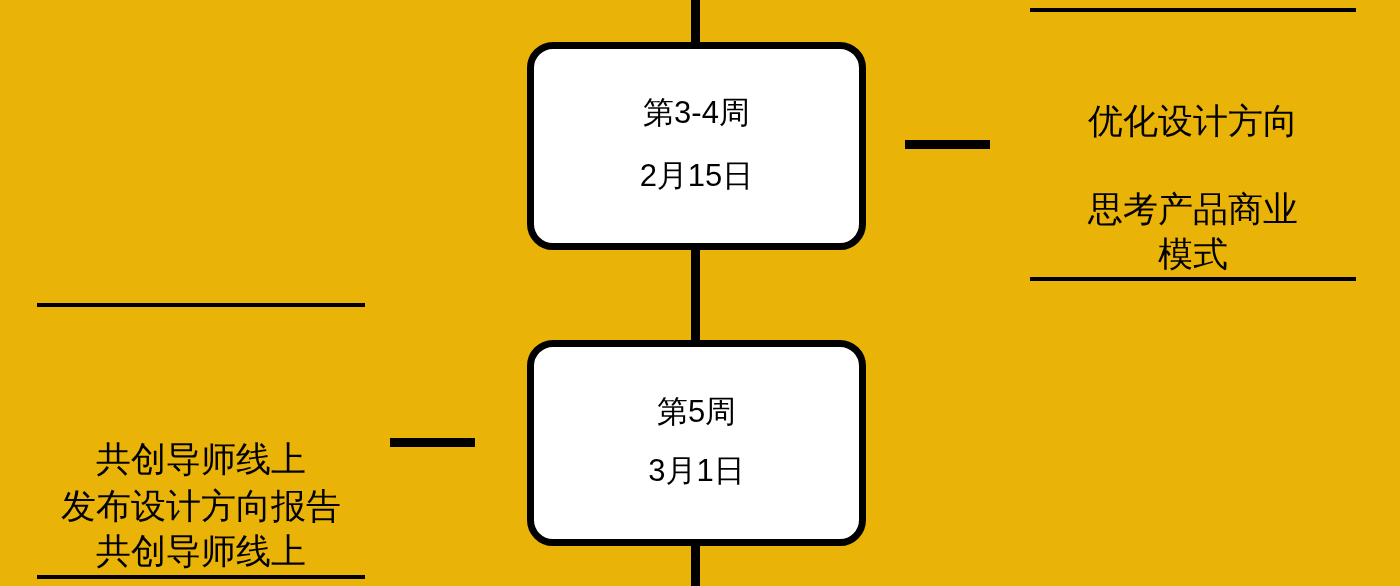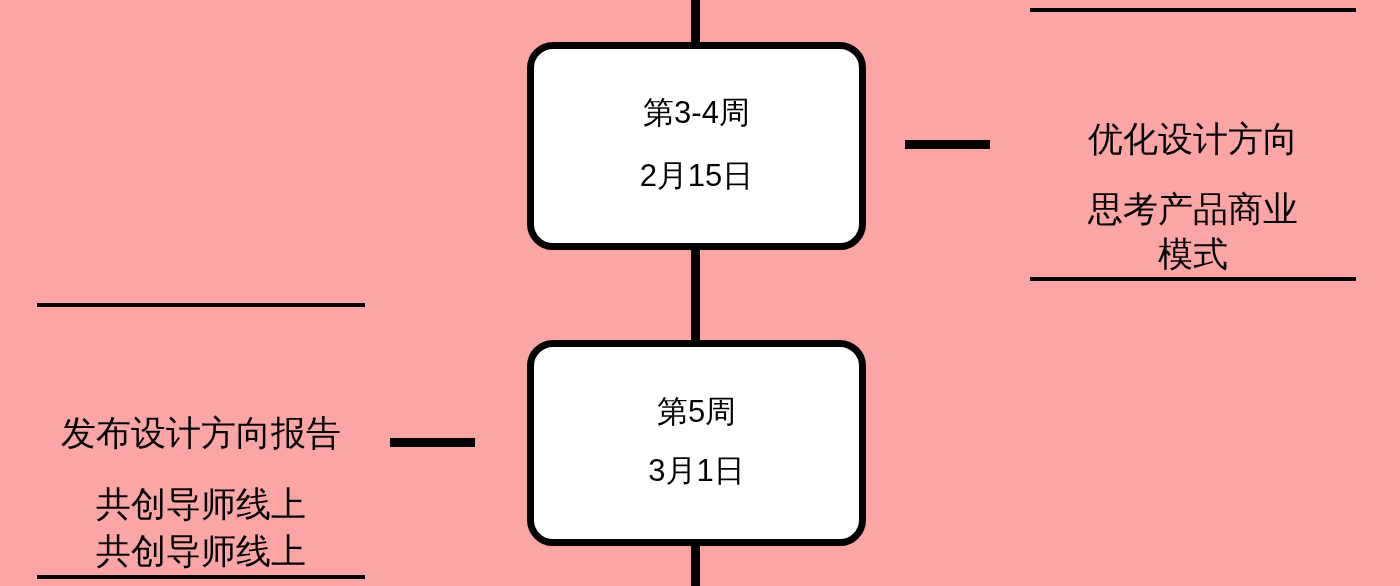--- a/index.html
+++ b/index.html
@@ -9,21 +9,21 @@
   }
   body {
     font-family: "Liberation Sans", "DejaVu Sans", sans-serif;
     color: #000000;
   }
 
   #timeline-canvas {
     position: relative;
     width: 1400px;
     height: 586px;
-    background: #fca5a5;
+    background: #eab308;
     overflow: hidden;
   }
 
   
   .spine {
     position: absolute;
     left: 691px;
     width: 9px;
     background: #000000;
   }
@@ -90,21 +90,21 @@
     align-items: center;
     justify-content: flex-end;
     height: calc(100% - 8px);
   }
   .annotation-line {
     font-size: 35px;
     line-height: 1.30;
     text-align: center;
     white-space: nowrap;
   }
-  .annotation-line.gap-above { margin-top: 26px; }
+  .annotation-line.gap-above { margin-top: 44px; }
 
   #annotation-right {
     left: 1030px;
     top: 8px;
     width: 326px;
     height: 273px;
   }
   #annotation-right .annotation-line.wrap-line {
     line-height: 1.28;
   }
@@ -151,20 +151,20 @@
       <div class="annotation-line">优化设计方向</div>
       <div class="annotation-line wrap-line gap-above">思考产品商业</div>
       <div class="annotation-line wrap-line">模式</div>
     </div>
     <div class="annotation-rule"></div>
   </div>
 
   <div class="annotation" id="annotation-left">
     <div class="annotation-rule"></div>
     <div class="annotation-body">
+      <div class="annotation-line tight gap-above">共创导师线上</div>
       <div class="annotation-line">发布设计方向报告</div>
-      <div class="annotation-line tight gap-above">共创导师线上</div>
       <div class="annotation-line tight">共创导师线上</div>
     </div>
     <div class="annotation-rule"></div>
   </div>
 
 </div>
 
 </body></html>

